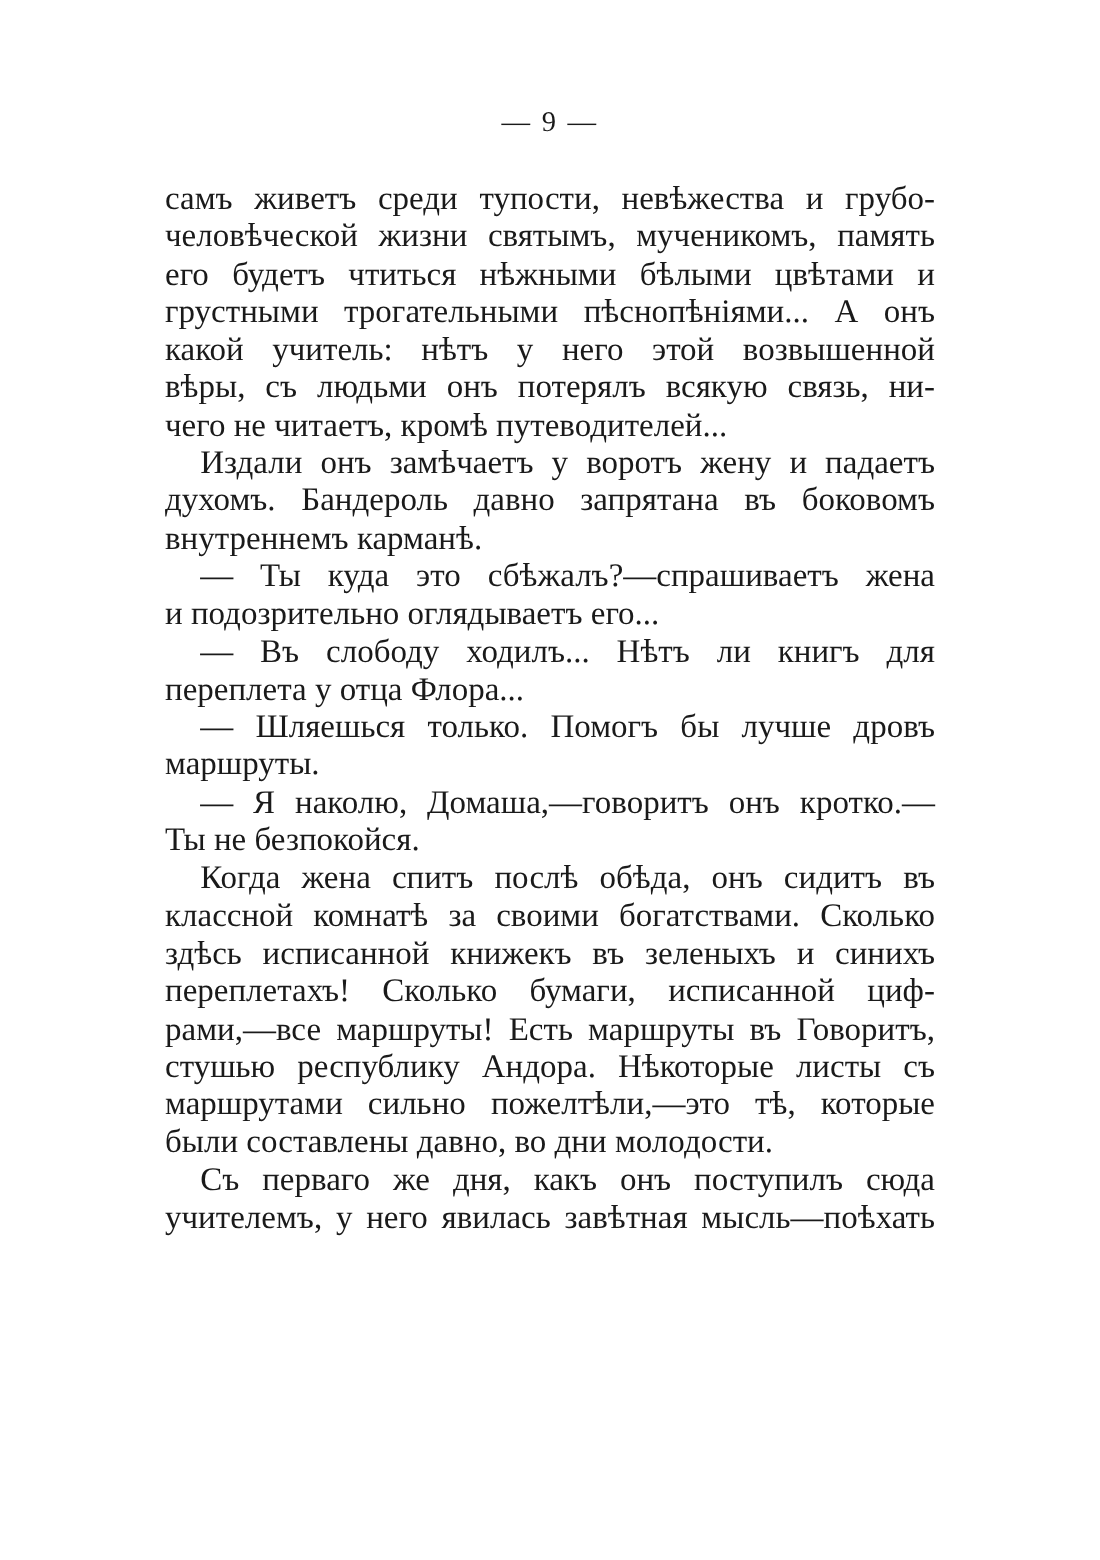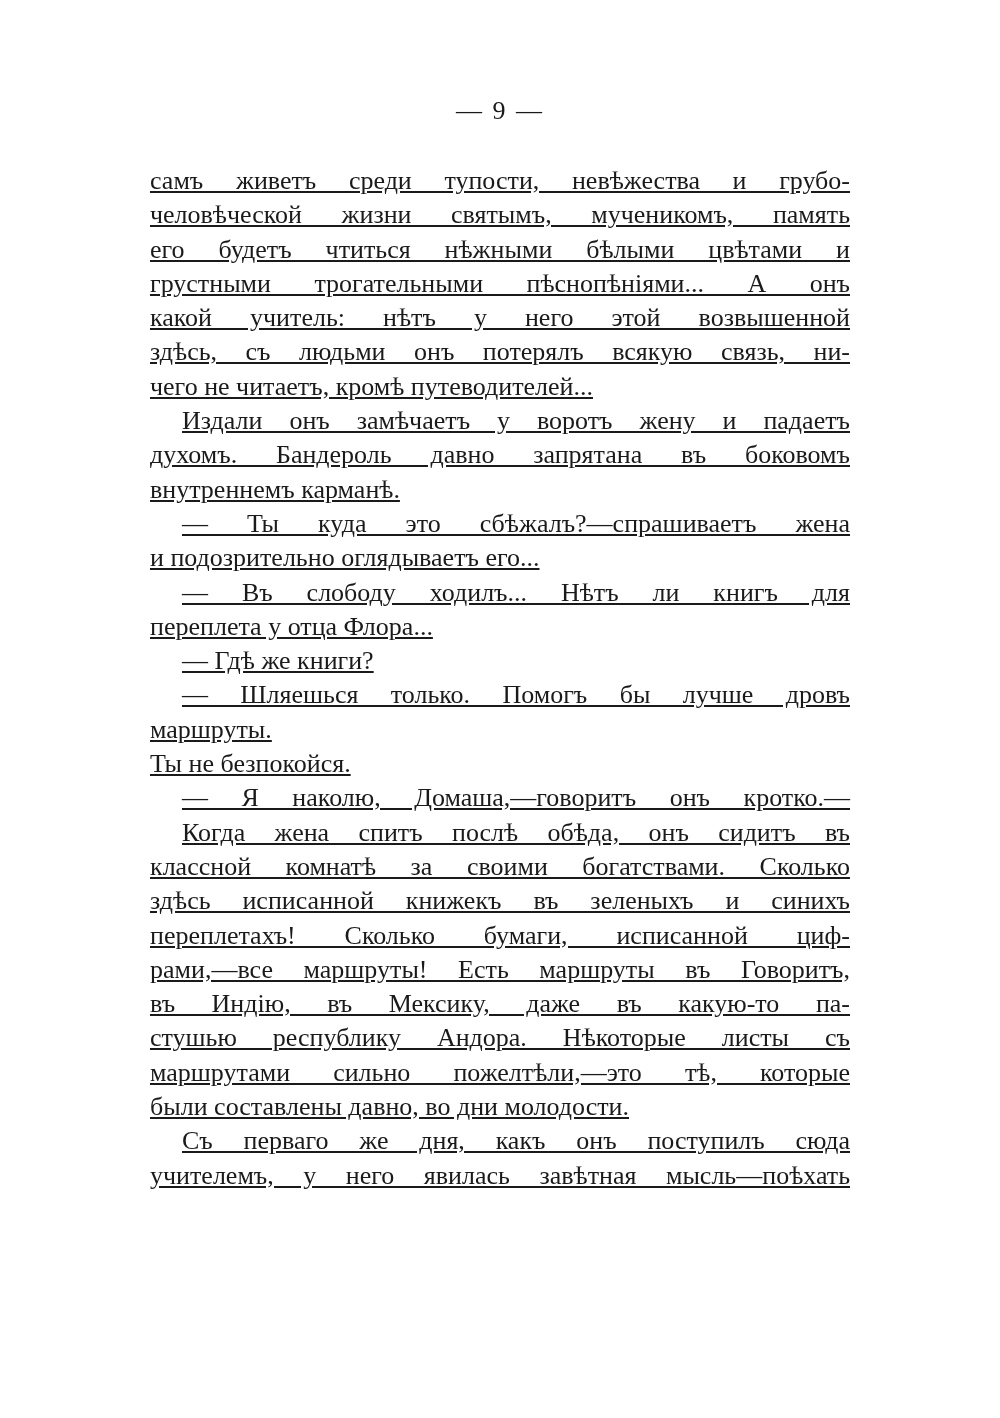--- a/index.html
+++ b/index.html
@@ -12,60 +12,57 @@
     .page-number {
       position: absolute; top: 96px; left: 0; width: 1000px;
       text-align: center; font-size: 26px; letter-spacing: 2px;
       font-family: "Liberation Serif", serif;
     }
     .body-text {
       position: absolute; left: 150px; top: 164px; width: 700px;
     }
     .line {
       height: 34.3px; line-height: 34.3px;
-      font-size: 26px;
+      font-size: 30px;
       font-family: "Liberation Serif", serif;
       white-space: nowrap;
       text-align: justify; text-align-last: justify;
       transform-origin: left center;
-      text-decoration: underline;
     }
     .line.last { text-align-last: left; }
     .line.indent { padding-left: 32px; }
   </style>
 </head>
 <body>
 
 <div class="page">
   <div class="page-number">— 9 —</div>
   <div class="body-text" id="body-text">
       <div class="line">самъ живетъ среди тупости, невѣжества и грубо-</div>
       <div class="line">человѣческой жизни святымъ, мученикомъ, память</div>
       <div class="line">его будетъ чтиться нѣжными бѣлыми цвѣтами и</div>
       <div class="line">грустными трогательными пѣснопѣніями... А онъ</div>
       <div class="line">какой учитель: нѣтъ у него этой возвышенной</div>
-      <div class="line">здѣсь, съ людьми онъ потерялъ всякую связь, ни-</div>
+      <div class="line">вѣры, съ людьми онъ потерялъ всякую связь, ни-</div>
       <div class="line last">чего не читаетъ, кромѣ путеводителей...</div>
       <div class="line indent">Издали онъ замѣчаетъ у воротъ жену и падаетъ</div>
       <div class="line">духомъ. Бандероль давно запрятана въ боковомъ</div>
       <div class="line last">внутреннемъ карманѣ.</div>
       <div class="line indent">— Ты куда это сбѣжалъ?—спрашиваетъ жена</div>
       <div class="line last">и подозрительно оглядываетъ его...</div>
       <div class="line indent">— Въ слободу ходилъ... Нѣтъ ли книгъ для</div>
       <div class="line last">переплета у отца Флора...</div>
-      <div class="line indent last">— Гдѣ же книги?</div>
       <div class="line indent">— Шляешься только. Помогъ бы лучше дровъ</div>
       <div class="line last">маршруты.</div>
+      <div class="line indent">— Я наколю, Домаша,—говоритъ онъ кротко.—</div>
       <div class="line last">Ты не безпокойся.</div>
-      <div class="line indent">— Я наколю, Домаша,—говоритъ онъ кротко.—</div>
       <div class="line indent">Когда жена спитъ послѣ обѣда, онъ сидитъ въ</div>
       <div class="line">классной комнатѣ за своими богатствами. Сколько</div>
       <div class="line">здѣсь исписанной книжекъ въ зеленыхъ и синихъ</div>
       <div class="line">переплетахъ! Сколько бумаги, исписанной циф-</div>
       <div class="line">рами,—все маршруты! Есть маршруты въ Говоритъ,</div>
-      <div class="line">въ Индію, въ Мексику, даже въ какую-то па-</div>
       <div class="line">стушью республику Андора. Нѣкоторые листы съ</div>
       <div class="line">маршрутами сильно пожелтѣли,—это тѣ, которые</div>
       <div class="line last">были составлены давно, во дни молодости.</div>
       <div class="line indent">Съ перваго же дня, какъ онъ поступилъ сюда</div>
       <div class="line">учителемъ, у него явилась завѣтная мысль—поѣхать</div>
     </div>
 </div>
 
 </body></html>

